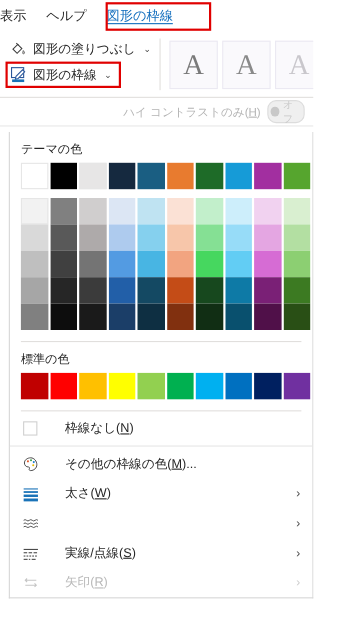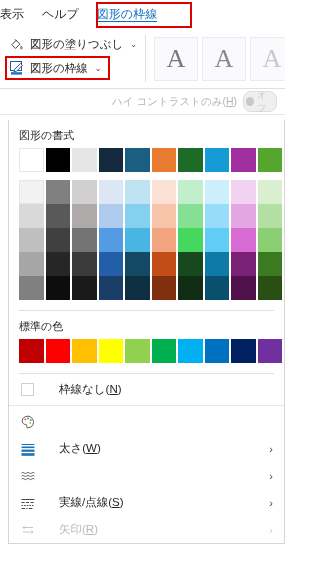--- a/index.html
+++ b/index.html
@@ -140,21 +140,21 @@
 <div class="hc-row">
   <span class="hc-label"><span>ハイ コントラストのみ(</span><u>H</u><span>)</span></span>
   <span class="toggle">
     <span class="toggle-knob"></span>
     <span class="toggle-text">オフ</span>
   </span>
 </div>
 
 <div class="dropdown">
 
-  <div class="section-title">図形の書式</div>
+  <div class="section-title">テーマの色</div>
 
   <div class="swatch-grid">
     <div class="srow top" id="theme-base-row">
         <div class="sw bordered" style="background: rgb(255, 255, 255);"></div>
         <div class="sw" style="background: rgb(0, 0, 0);"></div>
         <div class="sw bordered" style="background: rgb(231, 230, 230);"></div>
         <div class="sw" style="background: rgb(21, 41, 63);"></div>
         <div class="sw" style="background: rgb(26, 94, 130);"></div>
         <div class="sw" style="background: rgb(232, 123, 47);"></div>
         <div class="sw" style="background: rgb(30, 107, 40);"></div>
@@ -261,20 +261,21 @@
     <div class="mi">
       <span class="icon">
         <svg width="16" height="16" viewBox="0 0 16 16">
           <path d="M8 2.2c-3.3 0-5.8 2-5.8 4.7 0 2.3 1.8 3.6 3.4 3.6.9 0 1.3.4 1.3 1 0 .5-.4.8-.4 1.3 0 .6.5 1 1.4 1 3.1 0 5.6-2.4 5.6-5.3 0-3.3-2.5-6.3-5.5-6.3z" fill="#fff" stroke="#4a4a4a" stroke-width=".9"></path>
           <circle cx="5.4" cy="5.4" r=".95" fill="#e05a2b"></circle>
           <circle cx="8.2" cy="4.4" r=".95" fill="#3fa34d"></circle>
           <circle cx="10.7" cy="6.1" r=".95" fill="#1f7fd0"></circle>
           <circle cx="10.2" cy="9" r=".95" fill="#e8b900"></circle>
         </svg>
       </span>
+      <span class="mi-label"><span>その他の枠線の色(</span><u>M</u><span>)...</span></span>
     </div>
 
     <div class="mi">
       <span class="icon">
         <svg width="16" height="16" viewBox="0 0 16 16">
           <rect x="1.5" y="3" width="13" height="1" fill="#1a73b8"></rect>
           <rect x="1.5" y="5.5" width="13" height="1.6" fill="#1a73b8"></rect>
           <rect x="1.5" y="8.6" width="13" height="2.2" fill="#1a73b8"></rect>
           <rect x="1.5" y="12.2" width="13" height="2.6" fill="#1a73b8"></rect>
         </svg>

